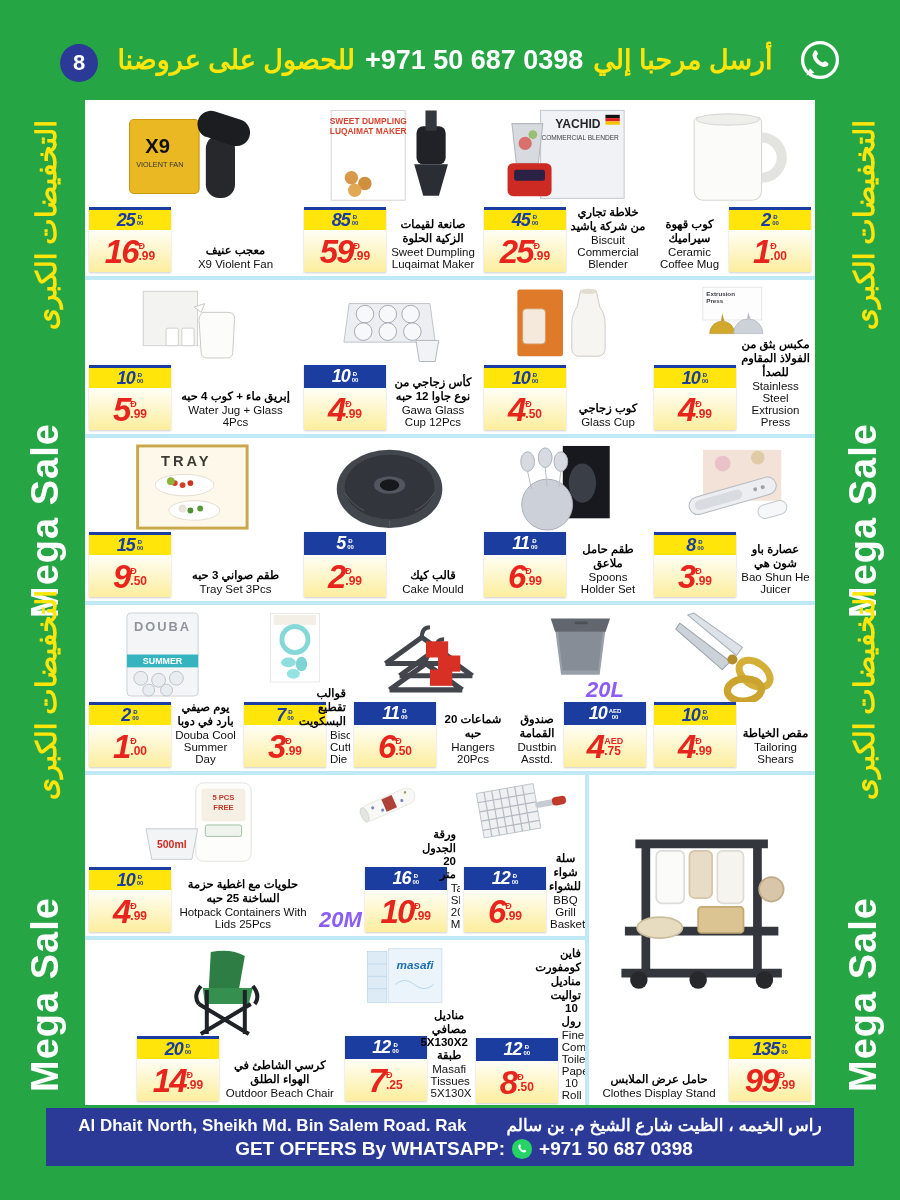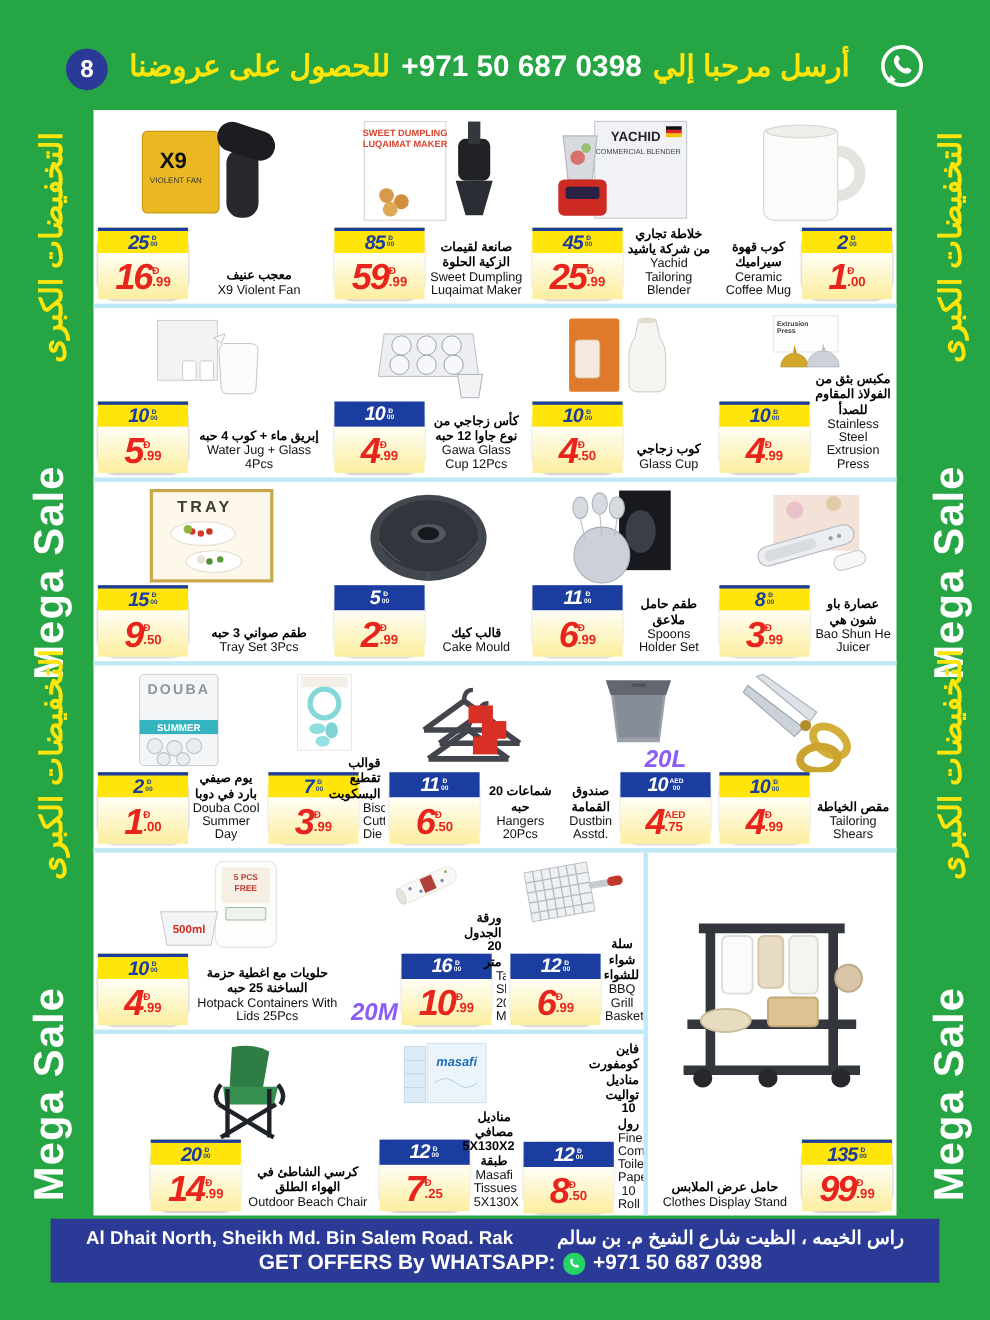--- a/index.html
+++ b/index.html
@@ -37,21 +37,21 @@
   .art svg { width:96%; height:100%; }
   .info { display:flex; align-items:flex-end; gap:4px; }
   .info.rev { flex-direction:row-reverse; }
   .bwrap { display:flex; align-items:flex-end; gap:3px; flex:none; }
   .bwrap.extra-top { flex-direction:column; align-items:center; gap:0; }
   .extra { color:#8b5cf6; font-weight:800; font-size:22px; font-style:italic; display:none; line-height:1.1; }
   .names { flex:1; text-align:center; padding-bottom:2px; min-width:0; }
   .name-ar { font-weight:700; font-size:11.5px; direction:rtl; color:#000; }
   .name-en { font-size:11.5px; color:#111; margin-top:1px; }
 
-  .badge { width:82px; flex:none; box-shadow:0 1px 2px rgba(0,0,0,.2);border-radius:18px; }
+  .badge { width:82px; flex:none; box-shadow:0 1px 2px rgba(0,0,0,.2); }
   .b-old { height:23px; display:flex; align-items:center; justify-content:center; gap:2px; }
   .badge.yellow .b-old { background:#ffe50a; color:#1c3da0; border-top:3px solid #1c3da0; }
   .badge.blue .b-old { background:#1c3da0; color:#fff; }
   .onum { font-size:18px; font-weight:800; font-style:italic; letter-spacing:-1px; }
   .ostack { display:flex; flex-direction:column; align-items:center; line-height:6px; font-size:6px; font-weight:700; }
   .b-new { height:42px; background:linear-gradient(180deg,#fffef6,#fcee9e); display:flex; align-items:center; justify-content:center; color:#e8251d; gap:1px; }
   .nint { font-size:33px; font-weight:800; font-style:italic; letter-spacing:-2px; line-height:1; }
   .nstack { display:flex; flex-direction:column; align-items:flex-start; line-height:10px; font-weight:800; }
   .ncur { font-size:9px; }
   .ndec { font-size:12px; }
@@ -201,21 +201,21 @@
             <span class="nint">25</span>
             <span class="nstack">
               <span class="ncur">Ð</span>
               <span class="ndec">.99</span>
             </span>
           </div>
         </div>
       </div>
       <div class="names">
         <div class="name-ar">خلاطة تجاري من شركة ياشيد</div>
-        <div class="name-en">Yachid Tailoring Blender</div>
+        <div class="name-en">Biscuit Commercial Blender</div>
       </div>
     </div>
   </div>
         <div class="cell" style="width: 165px;">
     <div class="art">
             <svg viewBox="0 0 120 90" preserveAspectRatio="xMidYMid meet">
               <path d="M30 10 h52 a4 4 0 0 1 4 4 v62 a8 8 0 0 1 -8 8 h-44 a8 8 0 0 1 -8 -8 v-62 a4 4 0 0 1 4 -4 z" fill="#fbfbf9" stroke="#d8d8d4"></path>
               <ellipse cx="56" cy="12" rx="28" ry="5" fill="#eeeeea" stroke="#d8d8d4"></ellipse>
               <path d="M86 28 a18 18 0 0 1 0 36" fill="none" stroke="#e3e3df" stroke-width="9"></path>
             </svg>

